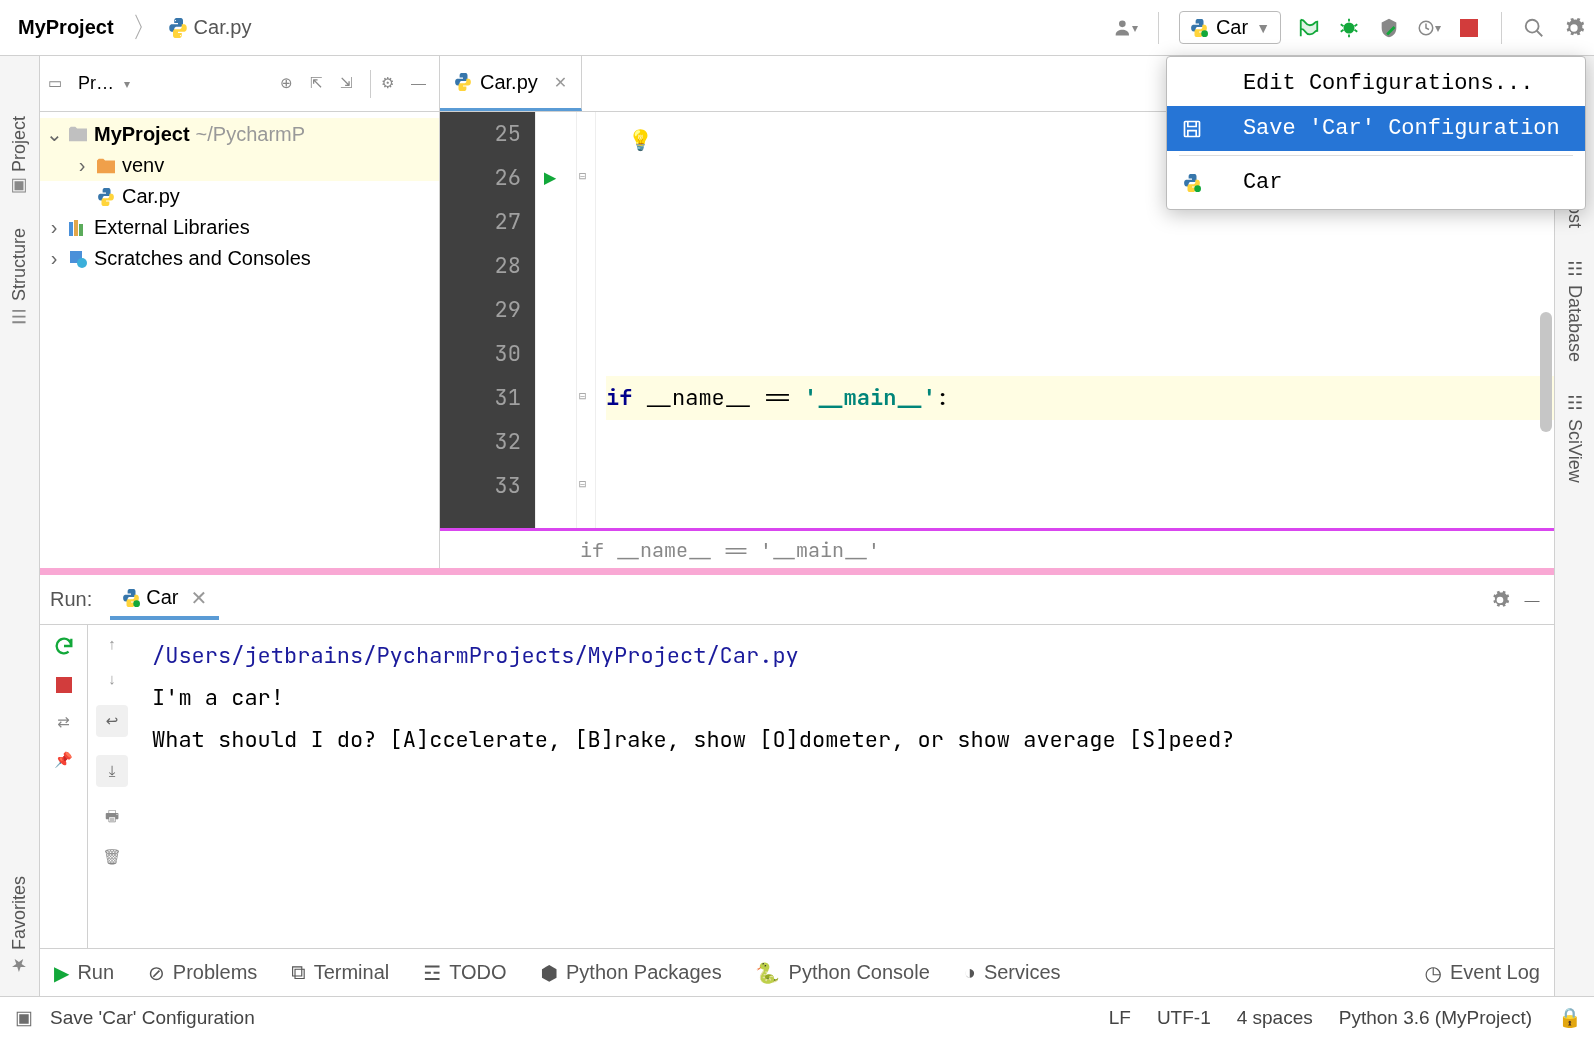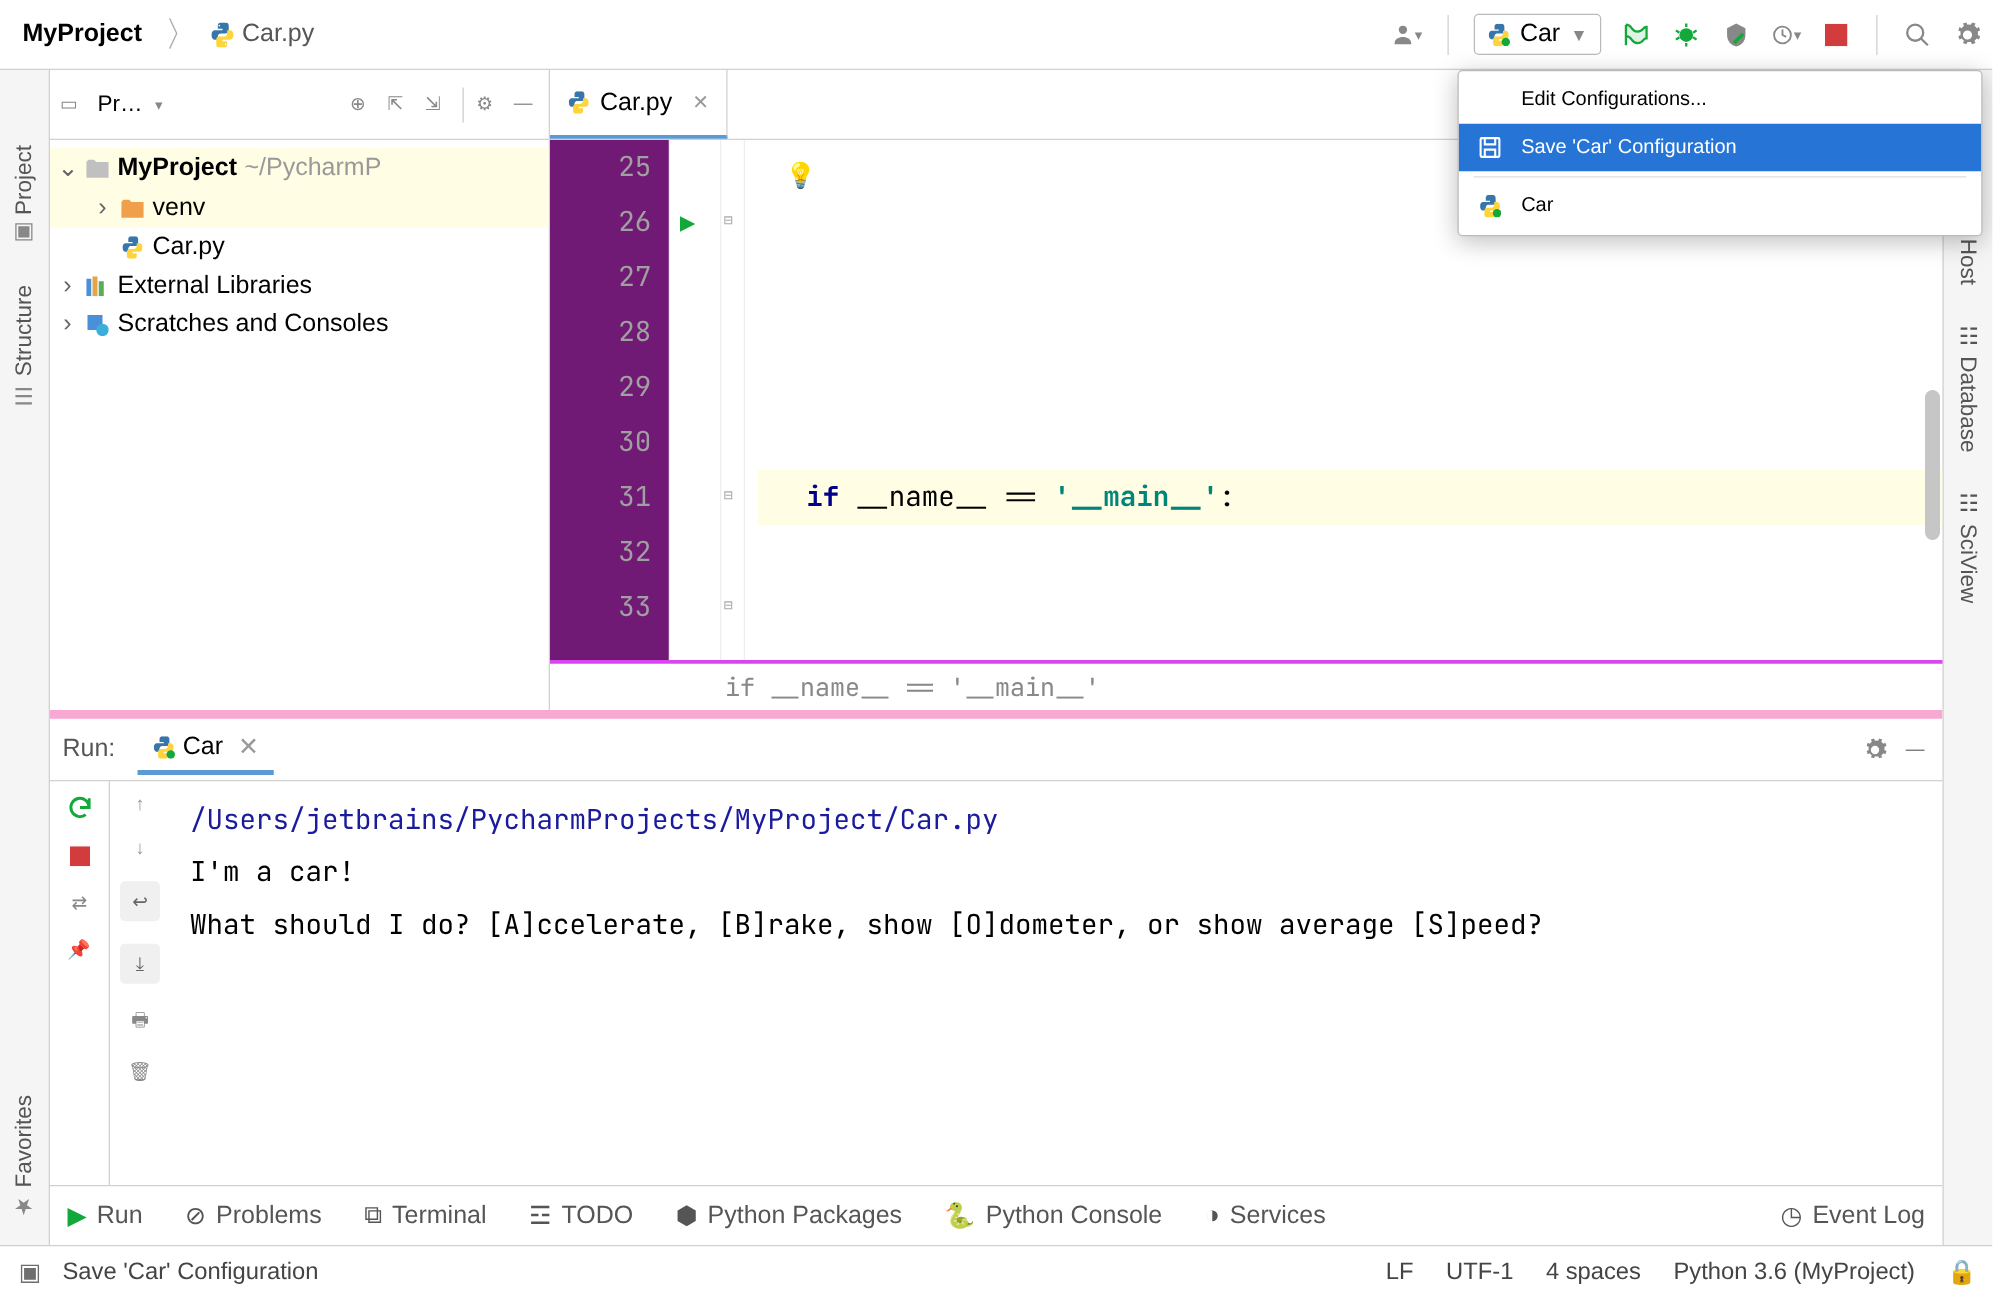--- a/index.html
+++ b/index.html
@@ -14,21 +14,21 @@
 .bc .file { display:flex; align-items:center; gap:6px; color:#555; }
 .spacer { flex:1; }
 .tbicons { display:flex; align-items:center; gap:16px; }
 .icn { width:24px; height:24px; display:inline-flex; align-items:center; justify-content:center; color:#6e6e6e; cursor:pointer; }
 .vdiv { width:1px; height:32px; background:#d0d0d0; margin:0 4px; }
 
 .runcfg { position:relative; background:#fff; border:1px solid #bbb; border-radius:4px; padding:4px 10px; display:flex; align-items:center; gap:8px; font-size:20px; cursor:pointer; }
 .runcfg .dd { color:#888; font-size:14px; }
 
 .dropdown { position:absolute; top:44px; left:-14px; width:420px; background:#fff; border:1px solid #bbb; border-radius:4px; box-shadow:0 4px 20px rgba(0,0,0,0.25); z-index:100; overflow:hidden; padding:4px 0; }
-.dropdown .ditem { padding:10px 18px 10px 50px; font-size:16px; position:relative; cursor:pointer; }
+.dropdown .ditem { padding:10px 18px 10px 76px; font-size:22px; position:relative; cursor:pointer;font-family:Liberation Mono, monospace; }
 .dropdown .ditem.sel { background:#2675d6; color:#fff; }
 .dropdown .hr { height:1px; background:#ddd; margin:4px 12px; }
 .dropdown .icon-left { position:absolute; left:14px; top:50%; transform:translateY(-50%); width:22px; height:22px; display:flex; align-items:center; justify-content:center;}
 
 
 .main { flex:1; display:flex; min-height:0; }
 
 
 .rail { width:40px; background:#f5f5f5; border-right:1px solid #d0d0d0; display:flex; flex-direction:column; align-items:center; gap:30px; padding-top:60px; }
 .rail .rlabel { writing-mode:vertical-rl; transform:rotate(180deg); font-size:18px; color:#555; cursor:pointer; display:flex; align-items:center; gap:6px; }
@@ -55,24 +55,24 @@
 .node { display:flex; align-items:center; gap:6px; padding:4px 8px; white-space:nowrap;}
 .node.sel { background:#fffde3; }
 .arrow { width:16px; text-align:center; color:#666; }
 .nodeicon { width:20px; height:20px; display:inline-flex; align-items:center; justify-content:center; }
 .nodepath { color:#999; }
 .node .bold { font-weight:700; }
 
 
 .editor { flex:1; display:flex; flex-direction:column; min-width:0; position:relative; }
 .gutpane { flex:1; display:flex; font-family:'JetBrains Mono','Menlo','Consolas',monospace; font-size:22px; overflow:hidden; }
-.gutter { width:96px; background:#701a75; border-right:1px solid #eee; text-align:right; color:#a0a0a0; padding-right:14px; line-height:44px; position:relative; }
+.gutter { width:96px; background:#404040; border-right:1px solid #eee; text-align:right; color:#a0a0a0; padding-right:14px; line-height:44px; position:relative; }
 .gutter .ln { height:44px; }
 .codearea { flex:1; overflow:hidden; line-height:44px; padding-left:10px; white-space:pre; position:relative; }
-.codearea .cl { height:44px;padding-left:39px; }
+.codearea .cl { height:44px; }
 .codearea .cl.hl { background:#fffde3; }
 .kw { color:#00008b; font-weight:600;}
 .str { color:#00857a; font-weight:600; }
 .bulb { position:absolute; top:6px; left:32px; color:#f0a500; font-size:20px;}
 .fold { position:absolute; left:2px; color:#aaa; font-size:12px;}
 .foldcol { width:20px; border-left:1px solid #eee; border-right:1px solid #eee; position:relative; }
 
 .breadcrumb { height:40px; border-top:3px solid #d946ef; color:#888; font-family:'JetBrains Mono',monospace; font-size:20px; padding-left:140px; display:flex; align-items:center;}
 
 

